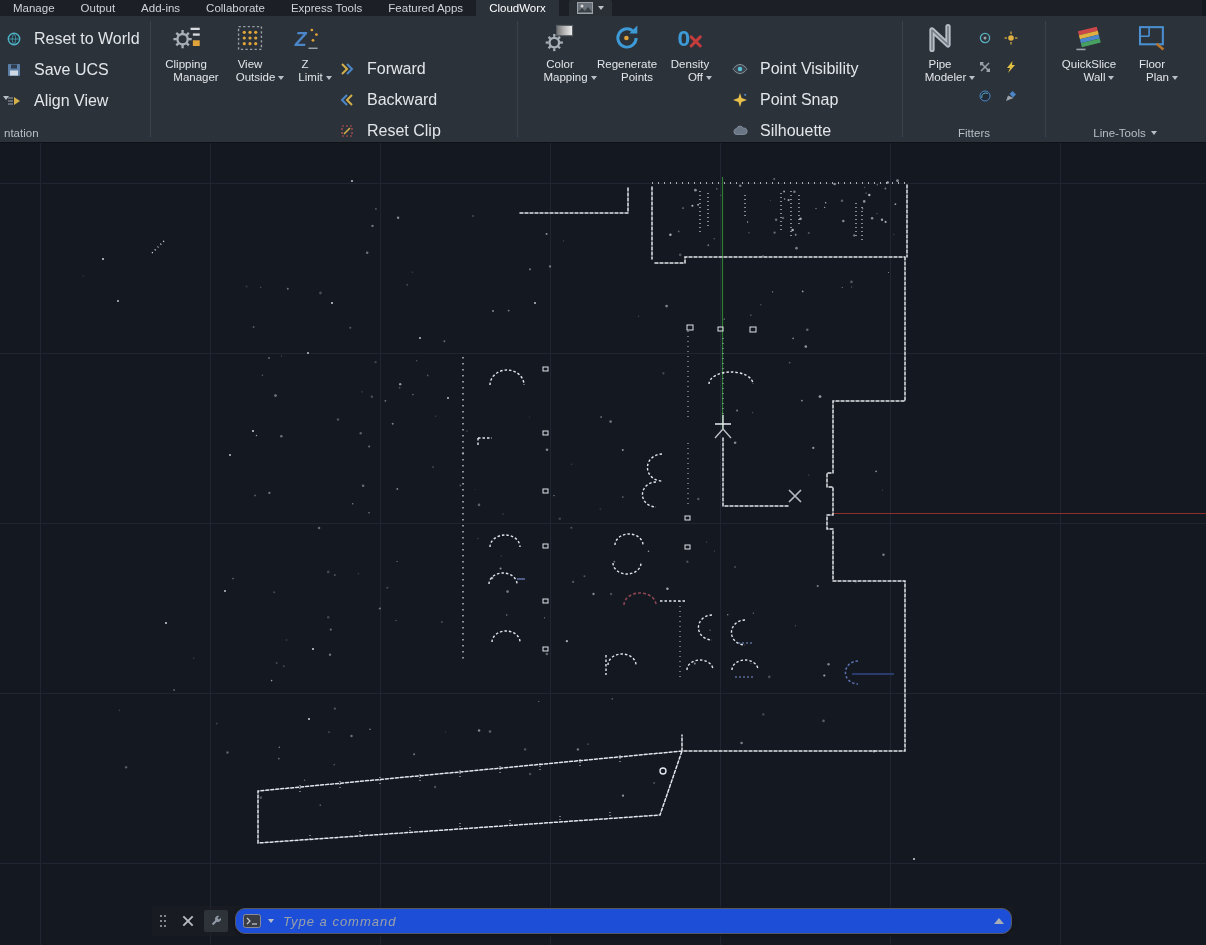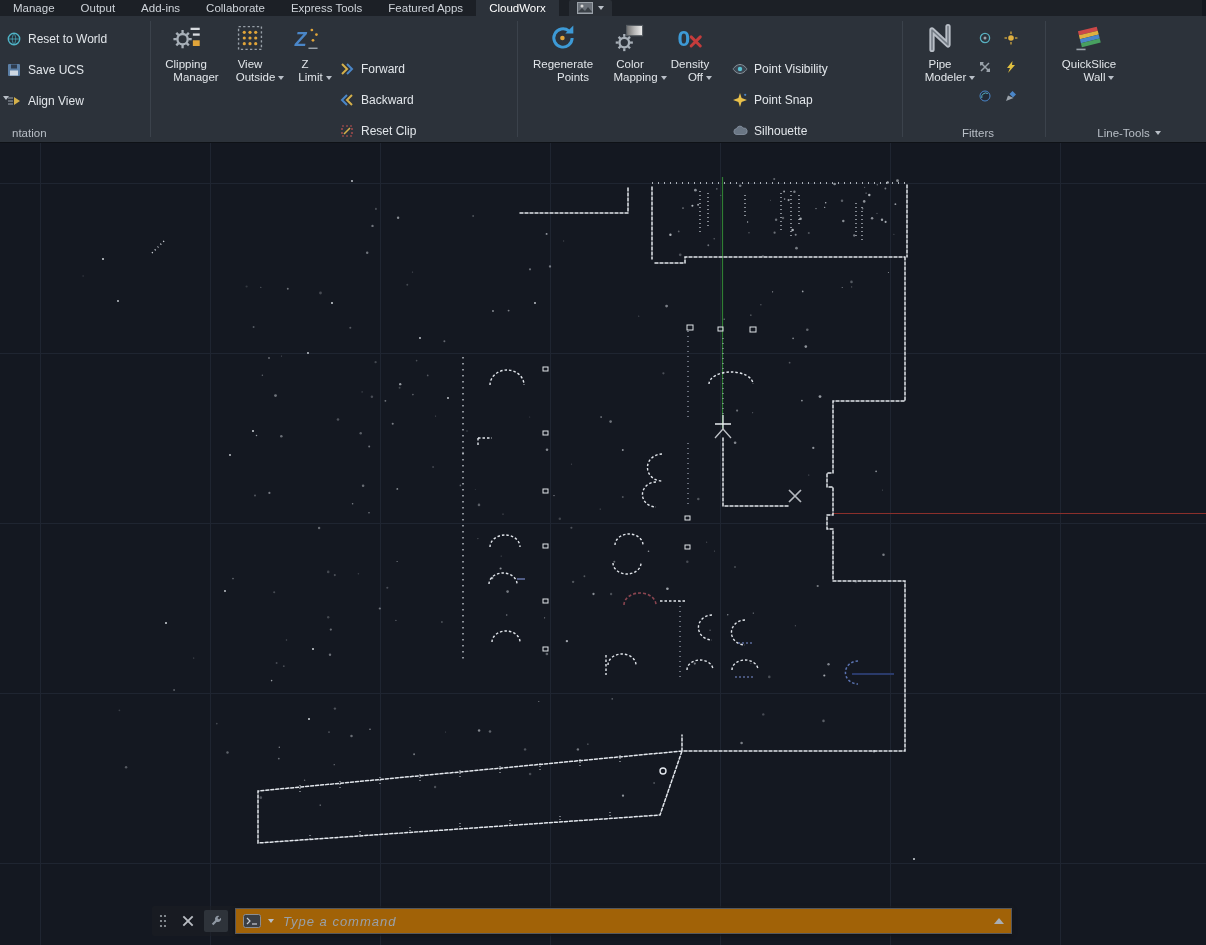--- a/index.html
+++ b/index.html
@@ -16,24 +16,24 @@
   .tab{padding:0 13px;display:flex;align-items:center;white-space:nowrap;cursor:default;}
   .tab.active{background:#2c323a;color:#ffffff;}
   .tab.media{background:#2a2f36;margin-left:10px;padding:0 8px;gap:5px;border-radius:2px 2px 0 0;}
   
   .ribbon{position:absolute;top:16px;left:0;width:1206px;height:126px;background:#2c323a;
     border-bottom:1px solid #0e1116;display:flex;color:#e2e6ea;}
   .rsep{width:1px;background:#3b424b;margin:5px 0;}
   .rgroup{display:flex;flex-direction:column;}
   .rgroup-body{flex:1;display:flex;align-items:flex-start;}
   .rgroup-label{height:19px;display:flex;align-items:center;justify-content:center;gap:5px;
-    font-size:11.5px;color:#b9bfc7;margin-left:8px;}
+    font-size:11.5px;color:#b9bfc7;}
   .rgroup-label.left{justify-content:flex-start;padding-left:4px;}
   .smallcol{display:flex;flex-direction:column;gap:9px;margin-top:42px;}
-  .smallbtn{display:flex;align-items:center;gap:6px;font-size:12px;color:#e2e6ea;
+  .smallbtn{display:flex;align-items:center;gap:12px;font-size:16px;color:#e2e6ea;
     padding:0 6px;height:22px;cursor:default;white-space:nowrap;}
   .icon{display:inline-flex;align-items:center;justify-content:center;width:16px;height:16px;flex:0 0 auto;}
   .icon svg{width:100%;height:100%;}
   .icon-lg{width:32px;height:32px;}
   .icon-sm{width:14px;height:14px;}
   .bigbtn{display:flex;flex-direction:column;align-items:center;padding-top:6px;
     font-size:11.5px;line-height:13px;text-align:center;cursor:default;height:100px;}
   .bigbtn .icon-lg{margin-bottom:4px;}
   .l2row{display:flex;align-items:center;gap:3px;margin-left:20px;}
   .chev{width:0;height:0;border-left:3.5px solid transparent;border-right:3.5px solid transparent;
@@ -45,21 +45,21 @@
   
   .viewport{position:absolute;top:143px;left:0;width:1206px;height:802px;background:#141821;}
   #scene{position:absolute;left:0;top:0;}
   
   .cmd-dock{position:absolute;left:152px;top:906px;width:862px;height:30px;
     display:flex;align-items:center;gap:7px;padding:0 2px;box-sizing:border-box;
     background:rgba(28,31,37,0.55);border-radius:2px;z-index:5;}
   .dock-icon{display:inline-flex;align-items:center;justify-content:center;width:18px;height:22px;cursor:default;}
   .dock-icon svg{width:14px;height:14px;}
   .wrench-tile{background:#2e333a;border-radius:2px;width:24px;}
-  .cmd-wrap{flex:1;height:24px;background:#a16207;border:1px solid #55585e;border-radius:0;
+  .cmd-wrap{flex:1;height:24px;background:#1d4ed8;border:1px solid #55585e;border-radius:10px;
     display:flex;align-items:center;gap:7px;padding:0 7px;box-shadow:0 1px 4px rgba(0,0,0,.5);}
   .cmd-wrap input{flex:1;background:transparent;border:none;outline:none;
     font-family:"Liberation Sans","DejaVu Sans",sans-serif;font-size:13px;font-style:italic;
     letter-spacing:1px;color:#d2d6dc;}
   .cmd-wrap input::placeholder{color:#99a0a8;font-style:italic;}
   .up-arrow{width:0;height:0;border-left:5px solid transparent;border-right:5px solid transparent;
     border-bottom:6px solid #a8aeb5;margin-left:auto;}
 </style>
 </head>
 <body>
@@ -226,33 +226,20 @@
     <div class="rgroup-label">
       <span>Clipping</span>
       <span class="chev"></span>
     </div>
   </div>
 
   <div class="rsep"></div>
 
   <div class="rgroup" style="width:384px">
     <div class="rgroup-body" style="padding-left:10px;">
-      <div class="bigbtn" style="width:70px">
-        <span class="icon icon-lg">
-          <svg viewBox="0 0 28 28">
-              <path d="M22 14a8 8 0 1 1-2.9-6.2" fill="none" stroke="#3d9ad6" stroke-width="2.6"></path>
-              <path d="M23 3v7h-7z" fill="#3d9ad6"></path>
-              <circle cx="13.5" cy="14" r="2" fill="#e0a43a"></circle>
-            </svg>
-        </span>
-        <span>Regenerate</span>
-        <span class="l2row">
-            <span>Points</span>
-          </span>
-      </div>
       <div class="bigbtn" style="width:64px">
         <span class="icon icon-lg">
           <svg viewBox="0 0 28 28">
               <defs>
                 <linearGradient id="cmg" x1="0" y1="0" x2="1" y2="0">
                   <stop offset="0" stop-color="#707070"></stop>
                   <stop offset="0.5" stop-color="#b8b8b8"></stop>
                   <stop offset="1" stop-color="#f0f0f0"></stop>
                 </linearGradient>
               </defs>
@@ -269,20 +256,33 @@
                 <line x1="5.8" y1="21.2" x2="4" y2="23"></line>
               </g>
             </svg>
         </span>
         <span>Color</span>
         <span class="l2row">
             <span>Mapping</span>
             <span class="chev"></span>
           </span>
       </div>
+      <div class="bigbtn" style="width:70px">
+        <span class="icon icon-lg">
+          <svg viewBox="0 0 28 28">
+              <path d="M22 14a8 8 0 1 1-2.9-6.2" fill="none" stroke="#3d9ad6" stroke-width="2.6"></path>
+              <path d="M23 3v7h-7z" fill="#3d9ad6"></path>
+              <circle cx="13.5" cy="14" r="2" fill="#e0a43a"></circle>
+            </svg>
+        </span>
+        <span>Regenerate</span>
+        <span class="l2row">
+            <span>Points</span>
+          </span>
+      </div>
       <div class="bigbtn" style="width:56px">
         <span class="icon icon-lg">
           <svg viewBox="0 0 28 28">
               <text x="3" y="21" font-size="20" font-weight="bold" fill="#3d9ad6" font-family="Liberation Sans,sans-serif">0</text>
               <g stroke="#c43c3c" stroke-width="2.6" stroke-linecap="round">
                 <line x1="15" y1="13" x2="23" y2="21"></line>
                 <line x1="23" y1="13" x2="15" y2="21"></line>
               </g>
             </svg>
         </span>
@@ -412,20 +412,34 @@
                 <rect x="6" y="9.6" width="17" height="3.6" fill="#e0b040"></rect>
                 <rect x="6" y="13.2" width="17" height="3.6" fill="#4a86c8"></rect>
                 <rect x="6" y="16.8" width="17" height="3.6" fill="#48a060"></rect>
               </g>
               <path d="M3 24h8" stroke="#9aa2aa" stroke-width="1.4"></path>
             </svg>
         </span>
         <span>QuickSlice</span>
         <span class="l2row">
             <span>Wall</span>
+            <span class="chev"></span>
+          </span>
+      </div>
+      <div class="bigbtn" style="width:56px">
+        <span class="icon icon-lg">
+          <svg viewBox="0 0 28 28">
+              <rect x="3.5" y="4.5" width="20" height="15" fill="none" stroke="#4a90d0" stroke-width="1.8"></rect>
+              <path d="M3.5 12.5h8M11.5 4.5v8" stroke="#4a90d0" stroke-width="1.4"></path>
+              <path d="M18 19l6 5" stroke="#b8742a" stroke-width="2.2"></path>
+            </svg>
+        </span>
+        <span>Floor</span>
+        <span class="l2row">
+            <span>Plan</span>
             <span class="chev"></span>
           </span>
       </div>
     </div>
     <div class="rgroup-label">
       <span>Line-Tools</span>
       <span class="chev"></span>
     </div>
   </div>
 </div>

